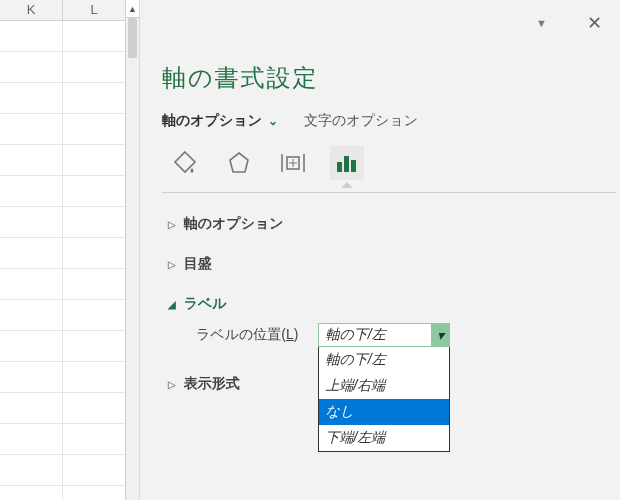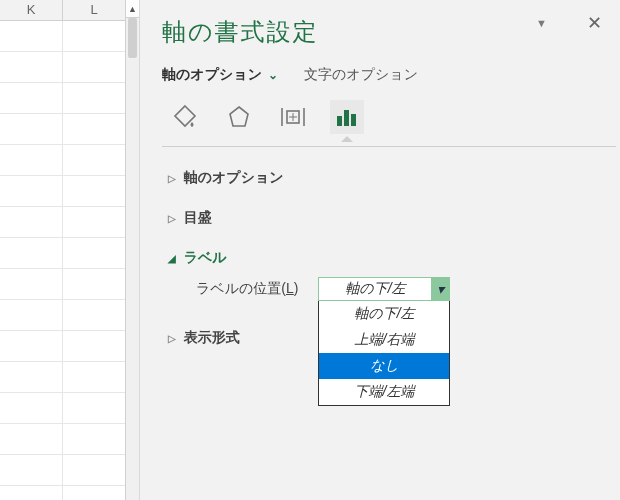--- a/index.html
+++ b/index.html
@@ -87,20 +87,21 @@
 
   
   .pane {
     flex: 1;
     background: #f2f2f2;
     position: relative;
     padding: 0 0 0 0;
   }
   .pane-inner {
     padding: 16px 4px 0 22px;
+    margin-top: 46px;
   }
   .pane-title {
     font-size: 24px;
     color: #217346;
     font-weight: 400;
     margin-bottom: 18px;
     letter-spacing: 2px;
   }
   .title-controls {
     position: absolute;
@@ -200,21 +201,20 @@
     color:#8a8a8a;
   }
   .tri.open{
     color:#217346;
   }
 
   .section-body{
     padding-left: 28px;
     padding-top:4px;
     padding-bottom:12px;
-    text-align:center;
   }
   .field-row{
     display:flex;
     align-items:flex-start;
     gap: 20px;
   }
   .field-label{
     font-size:14px;
     color:#444;
     padding-top:3px;

